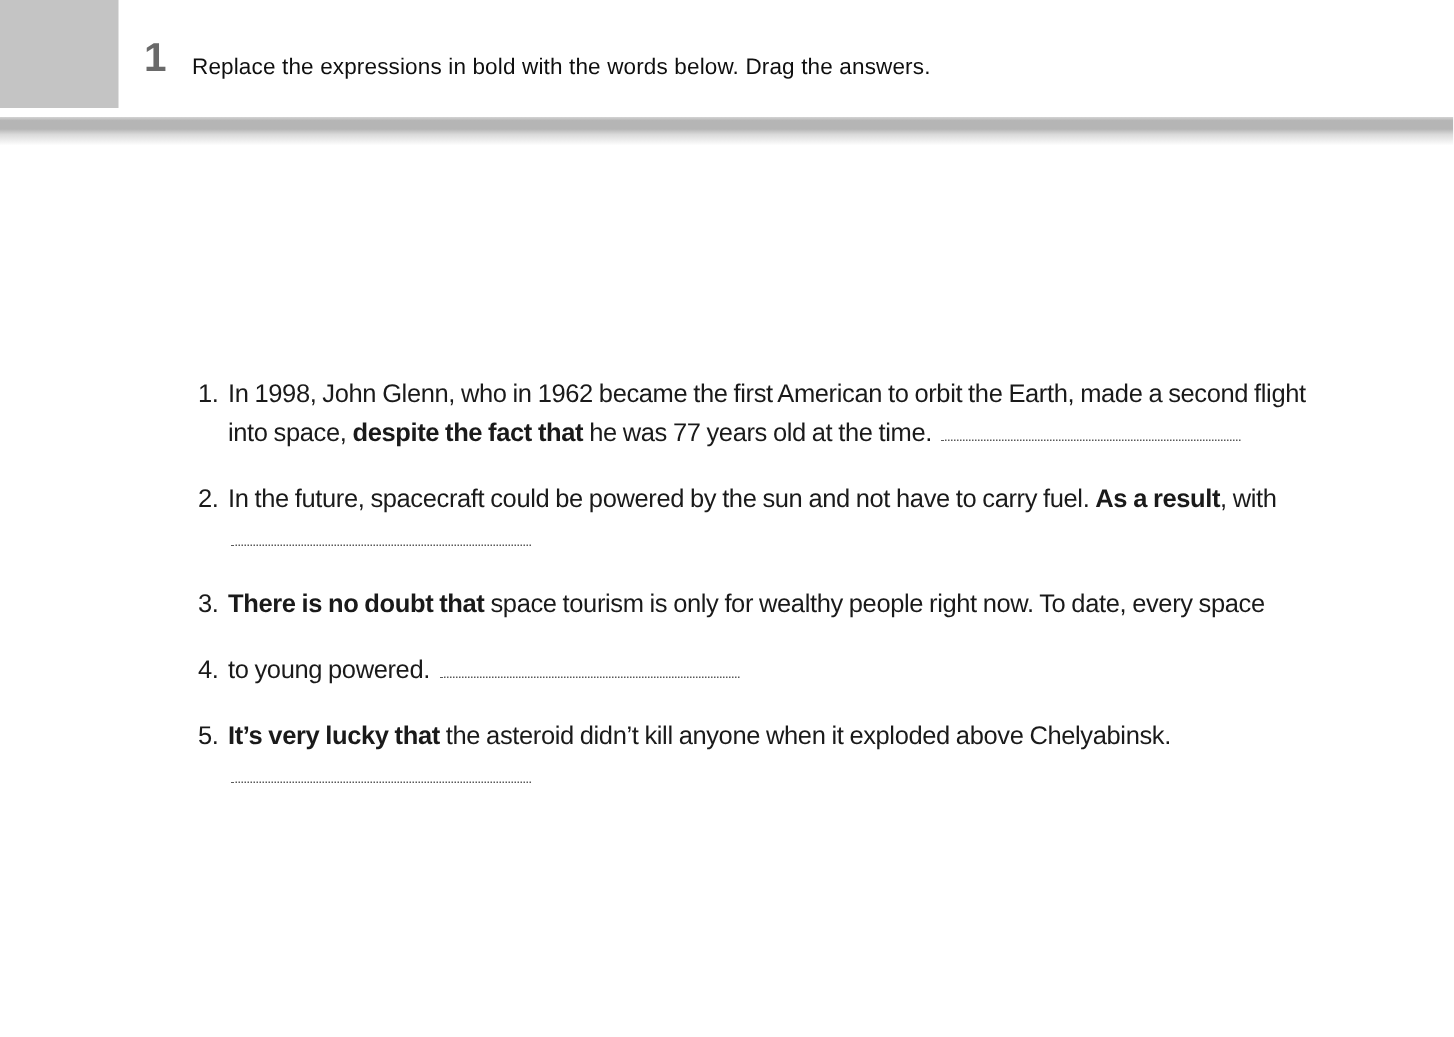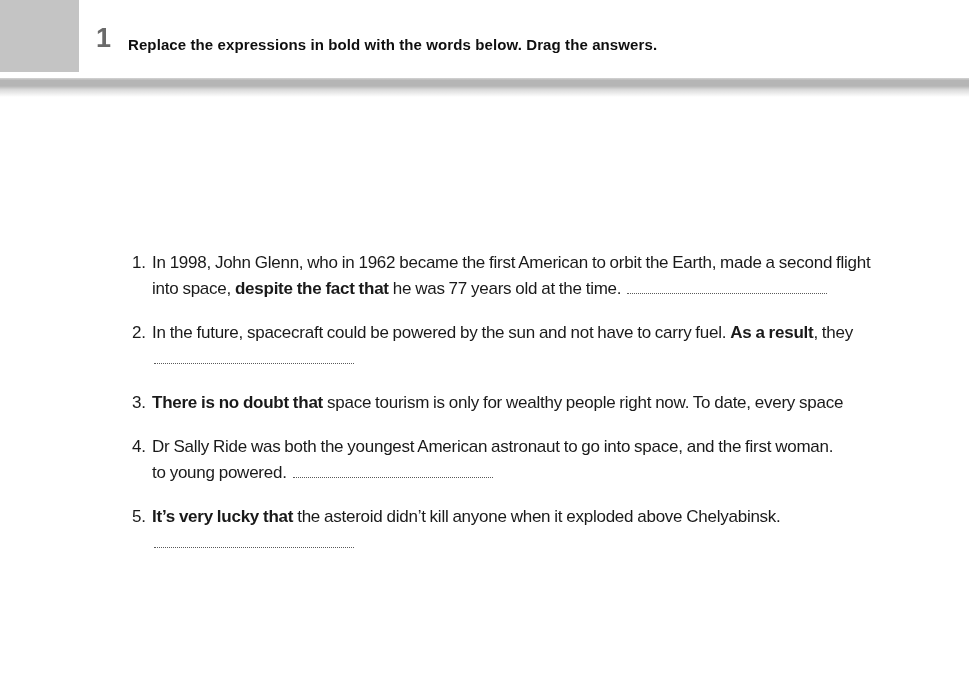--- a/index.html
+++ b/index.html
@@ -17,21 +17,21 @@
     background:var(--corner-gray,#c4c4c4);
   }
   .exercise-number{
     position:absolute;left:96px;top:24px;
     font-size:27px;font-weight:700;
     color:var(--header-number,#6a6a6a);
     line-height:28px;
   }
   .instruction{
     position:absolute;left:128px;top:36px;
-    font-size:15px;font-weight:700;
+    font-size:15px;font-weight:400;
     color:#0f0f0f;
     line-height:17px;
     letter-spacing:0.1px;
   }
   .divider{
     position:absolute;left:0;top:78px;
     width:100%;height:20px;
     background:linear-gradient(180deg,
       #d4d4d4 0%,
       var(--divider-gray,#b5b5b5) 12%,
@@ -78,34 +78,33 @@
       <div class="q-item">
         <div class="q-num">1.</div>
         <div class="q-body">
           <div class="q-line"><span class="seg-r">In 1998, John Glenn, who in 1962 became the first American to orbit the Earth, made a second flight</span></div>
           <div class="q-line"><span class="seg-r">into space, </span><span class="seg-b">despite the fact that</span><span class="seg-r"> he was 77 years old at the time. </span><span class="answer-blank"></span></div>
         </div>
       </div>
       <div class="q-item">
         <div class="q-num">2.</div>
         <div class="q-body">
-          <div class="q-line"><span class="seg-r">In the future, spacecraft could be powered by the sun and not have to carry fuel. </span><span class="seg-b">As a result</span><span class="seg-r">, they</span></div>
+          <div class="q-line"><span class="seg-r">In the future, spacecraft could be powered by the sun and not have to carry fuel. </span><span class="seg-b">As a result</span><span class="seg-r">, with</span></div>
           <div class="q-line"><span class="answer-blank"></span></div>
         </div>
       </div>
       <div class="q-item">
         <div class="q-num">3.</div>
         <div class="q-body">
           <div class="q-line"><span class="seg-b">There is no doubt that</span><span class="seg-r"> space tourism is only for wealthy people right now. To date, every space</span></div>
         </div>
       </div>
       <div class="q-item">
         <div class="q-num">4.</div>
         <div class="q-body">
-          <div class="q-line"><span class="seg-r">Dr Sally Ride was both the youngest American astronaut to go into space, and the first woman.</span></div>
           <div class="q-line"><span class="seg-r">to young powered. </span><span class="answer-blank"></span></div>
         </div>
       </div>
       <div class="q-item">
         <div class="q-num">5.</div>
         <div class="q-body">
           <div class="q-line"><span class="seg-b">It’s very lucky that</span><span class="seg-r"> the asteroid didn’t kill anyone when it exploded above Chelyabinsk.</span></div>
           <div class="q-line"><span class="answer-blank"></span></div>
         </div>
       </div>

